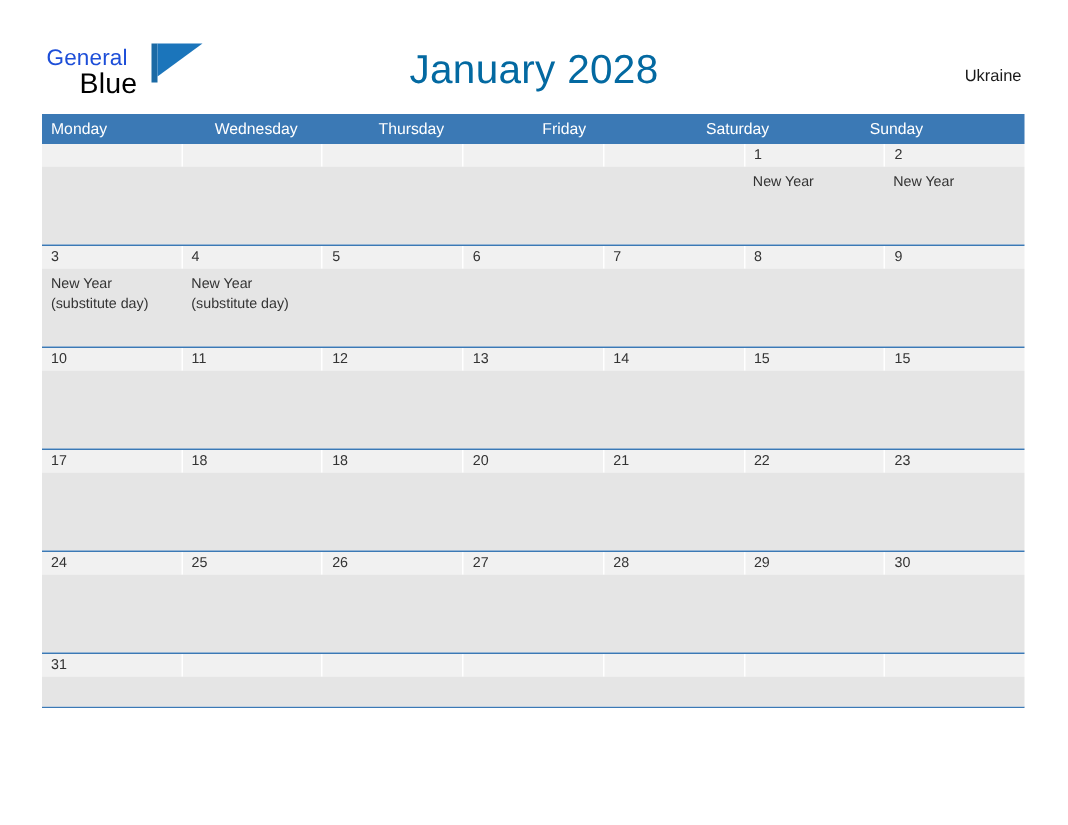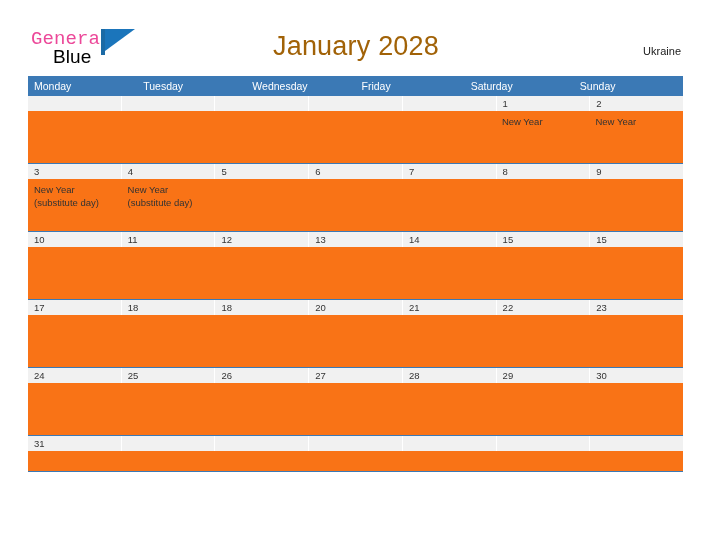--- a/index.html
+++ b/index.html
@@ -35,26 +35,25 @@
     position: absolute;
     left: 31px;
     top: 28px;
     width: 120px;
     height: 42px;
   }
   .logo-general {
     position: absolute;
     left: 0;
     top: 0;
-    font-size: 19px;
+    font-size: 15px;
     letter-spacing: 0.1px;
-    color: #ec4899;
+    color: #1d4ed8;
     line-height: 22px;
     white-space: nowrap;
-    font-family: Liberation Mono, monospace;
   }
   .logo-blue {
     position: absolute;
     left: 22px;
     top: 18px;
     font-size: 19px;
     letter-spacing: 0.1px;
     color: #000000;
     line-height: 22px;
     white-space: nowrap;
@@ -84,21 +83,21 @@
     border-right: 30px solid transparent;
   }
 
   .month-title {
     position: absolute;
     left: 0;
     top: 31px;
     width: 712px;
     text-align: center;
     font-size: 27px;
-    color: #a16207;
+    color: #0369a1;
     letter-spacing: 0.2px;
   }
 
   .country-label {
     position: absolute;
     right: 31px;
     top: 45px;
     font-size: 11px;
     color: #1a1a1a;
     text-align: right;
@@ -153,21 +152,21 @@
   .date-strip .date-cell:last-child {
     border-right: none;
   }
   .date-strip .date-cell.empty {
     color: transparent;
   }
 
   .event-strip {
     display: flex;
     min-height: 52px;
-    background: #f97316;
+    background: #e5e5e5;
   }
   .event-strip.short {
     min-height: 20px;
   }
   .event-cell {
     flex: 1 1 0;
     padding: 4px 6px 0 6px;
     box-sizing: border-box;
     font-size: 9.5px;
     line-height: 13px;
@@ -202,22 +201,22 @@
     <div class="month-title">January 2028</div>
 
     <div class="country-label">Ukraine</div>
 
   </div>
 
   <div class="calendar">
 
     <div class="weekday-row">
       <div class="weekday-cell">Monday</div>
-      <div class="weekday-cell">Tuesday</div>
       <div class="weekday-cell">Wednesday</div>
+      <div class="weekday-cell">Thursday</div>
       <div class="weekday-cell">Friday</div>
       <div class="weekday-cell">Saturday</div>
       <div class="weekday-cell">Sunday</div>
     </div>
 
     <div id="weeks-container">
         <div class="week-row">
           <div class="date-strip">
             <div class="date-cell empty"></div>
             <div class="date-cell empty"></div>

